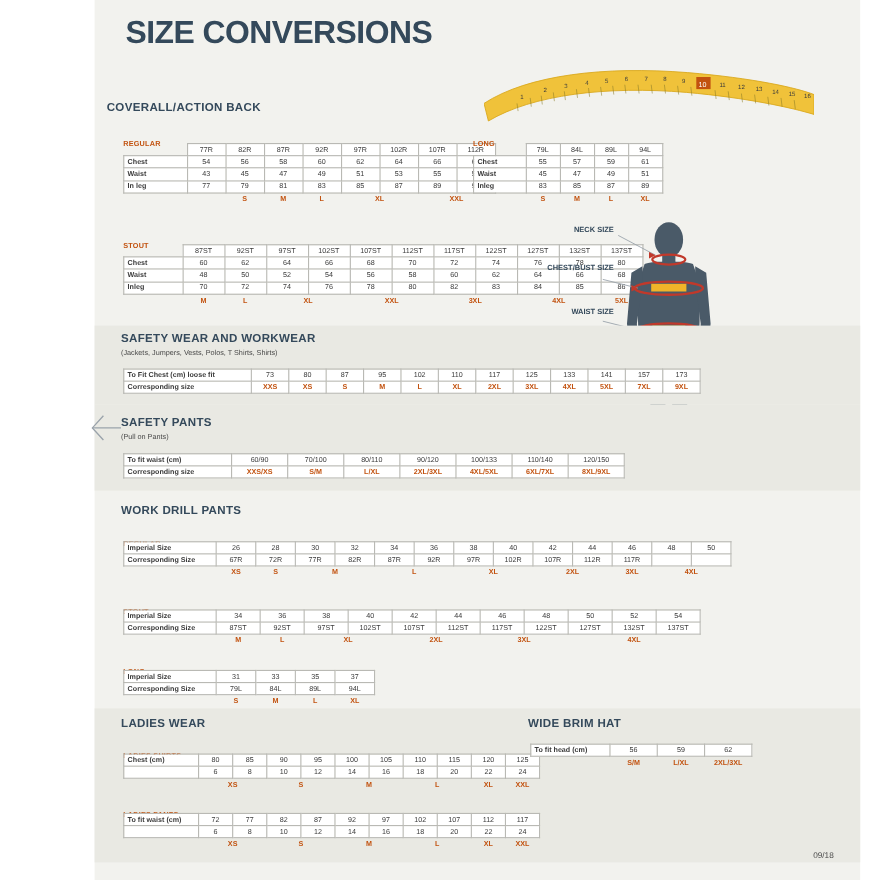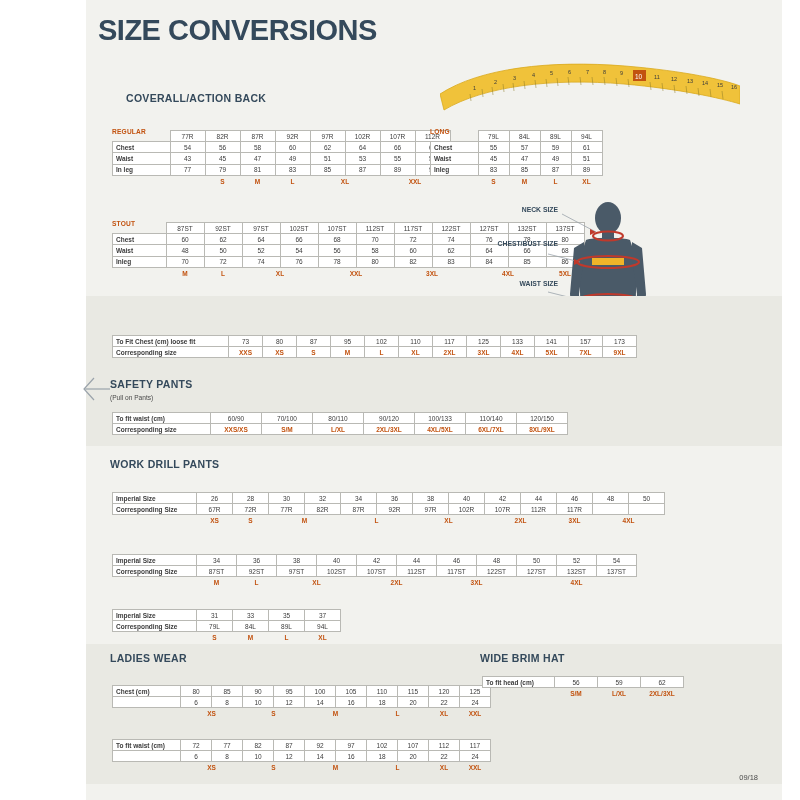--- a/index.html
+++ b/index.html
@@ -9,21 +9,21 @@
     font-family:"Liberation Sans", sans-serif;
     color:#3b3b3b;
     overflow:hidden;
   }
   .page{position:relative;width:800px;height:800px;background:#f2f2ee;}
   .leftstrip{position:absolute;left:0;top:0;width:86px;height:800px;background:#ffffff;}
   .rightstrip{position:absolute;right:0;top:0;width:18px;height:800px;background:#ffffff;}
   .content{position:absolute;left:86px;top:0;width:696px;height:800px;}
 
   
-  .hdr{padding:14px 0 4px 12px;}
+  .hdr{padding:14px 0 4px 28px;}
   .hdr h1{
     margin:0;font-size:29px;font-weight:bold;letter-spacing:-0.5px;
     color:#34495b;font-family:"Liberation Sans", sans-serif;
   }
   .hdr p{margin:4px 0 0 2px;font-size:8.4px;color:#4a4a4a;}
 
   
   .tape{position:absolute;left:440px;top:58px;width:300px;height:60px;overflow:hidden;}
   .tape svg{display:block;}
 
@@ -131,21 +131,21 @@
         <line x1="222" y1="25" x2="223" y2="33"></line>
           <line x1="234" y1="27" x2="235" y2="35"></line>
         <line x1="246" y1="28" x2="247" y2="36"></line>
           <line x1="258" y1="30" x2="259" y2="38"></line>
         <line x1="270" y1="31" x2="271" y2="39"></line>
           <line x1="282" y1="33" x2="283" y2="41"></line>
       </g>
     </svg>
   </div>
 
-  <div class="blk" style="left:126px;top:92px;text-align:right;">
+  <div class="blk" style="left:97px;top:92px;text-align:right;">
     <div class="section-title">COVERALL/ACTION BACK</div>
   </div>
 
   <div class="blk" style="left:112px;top:120px;">
     <span class="sub-label">REGULAR</span>
   </div>
 
   <div class="blk" style="left:112px;top:130px;">
     <table>
       <tbody>
@@ -356,20 +356,24 @@
       <polygon points="80,66 74,63 74,69" fill="#c0392b"></polygon>
       <polygon points="80,104 74,101 74,107" fill="#c0392b"></polygon>
     </svg>
   </div>
   <div class="fig-label" style="left:492px;top:206px;width:66px;">NECK SIZE</div>
   <div class="fig-label" style="left:482px;top:240px;width:76px;">CHEST/BUST SIZE</div>
   <div class="fig-label" style="left:482px;top:280px;width:76px;">WAIST SIZE</div>
   <div class="measure-note">Measure as indicated on the figure to find your size</div>
 
   <div class="blk" style="left:86px;top:296px;width:696px;height:72px;background:#e9e9e3;"></div>
+  <div class="blk" style="left:110px;top:302px;">
+    <div class="section-title">SAFETY WEAR AND WORKWEAR</div>
+    <div class="note">(Jackets, Jumpers, Vests, Polos, T Shirts, Shirts)</div>
+  </div>
   <div class="blk" style="left:112px;top:335px;">
     <table>
       <tbody>
           <tr>
         <td class="rowhdr" style="width:110px">To Fit Chest (cm) loose fit</td>
         <td style="width:29px">73</td>
         <td style="width:29px">80</td>
         <td style="width:29px">87</td>
         <td style="width:29px">95</td>
         <td style="width:29px">102</td>

